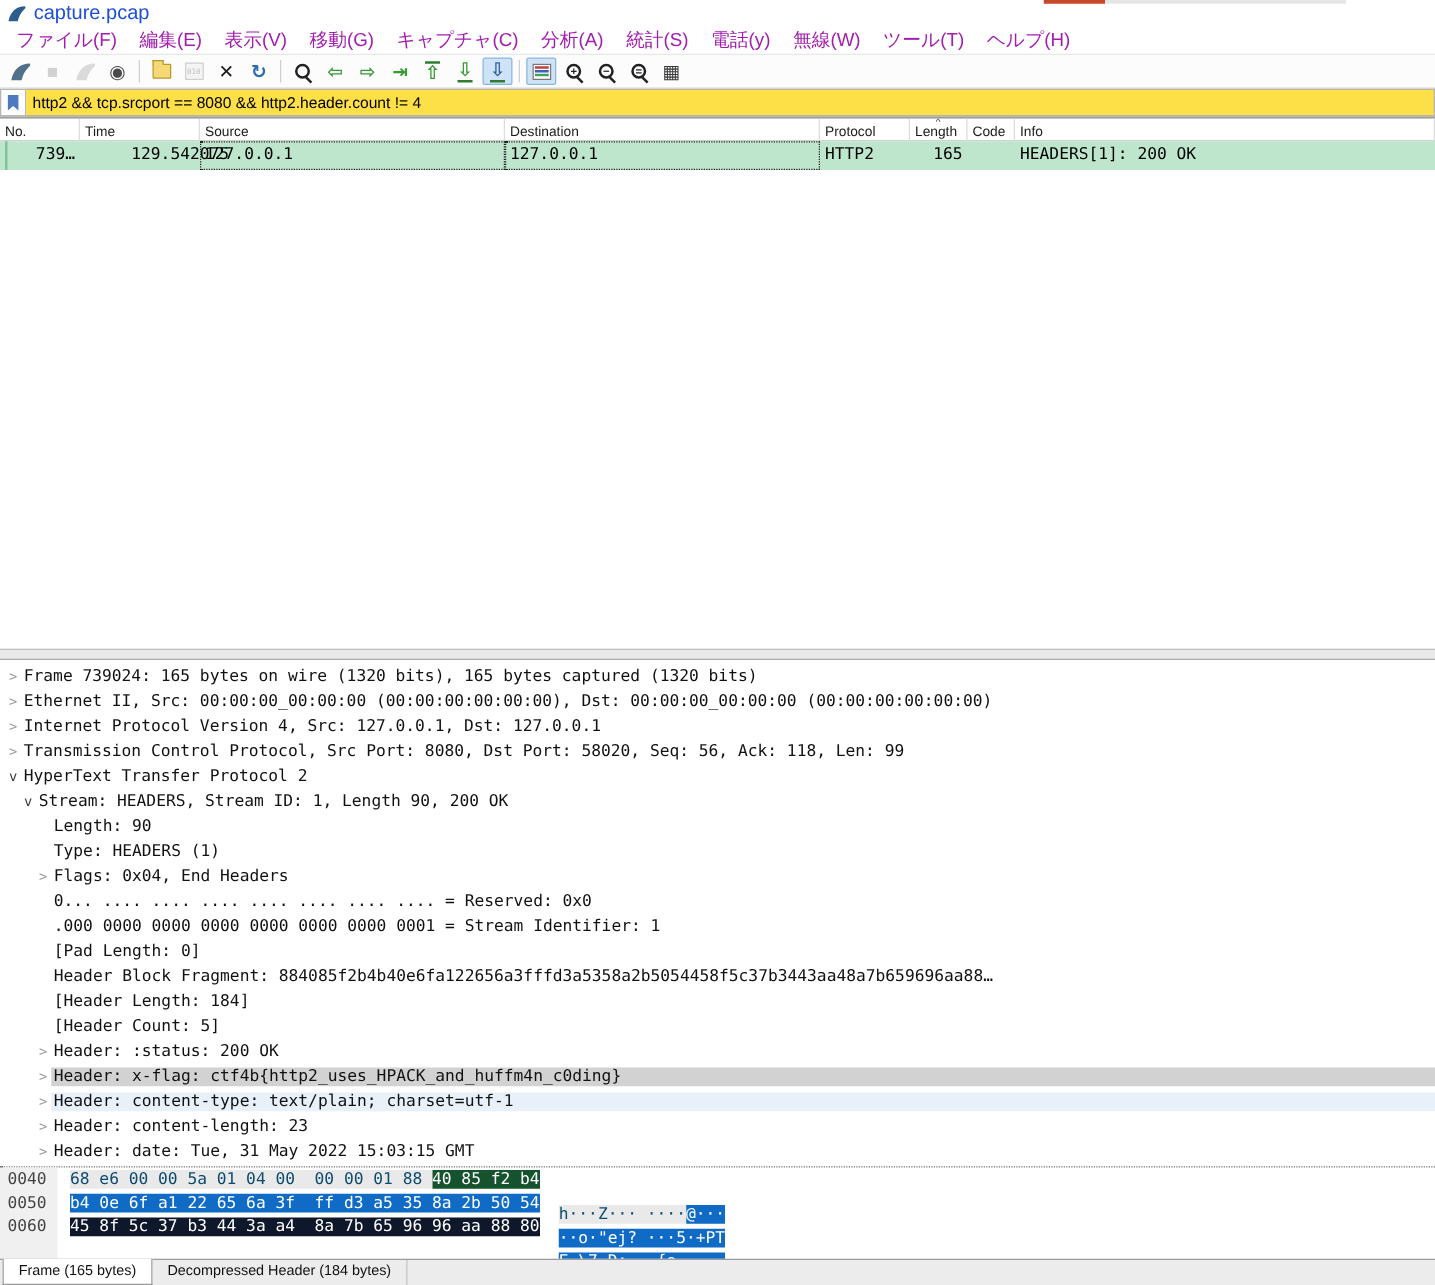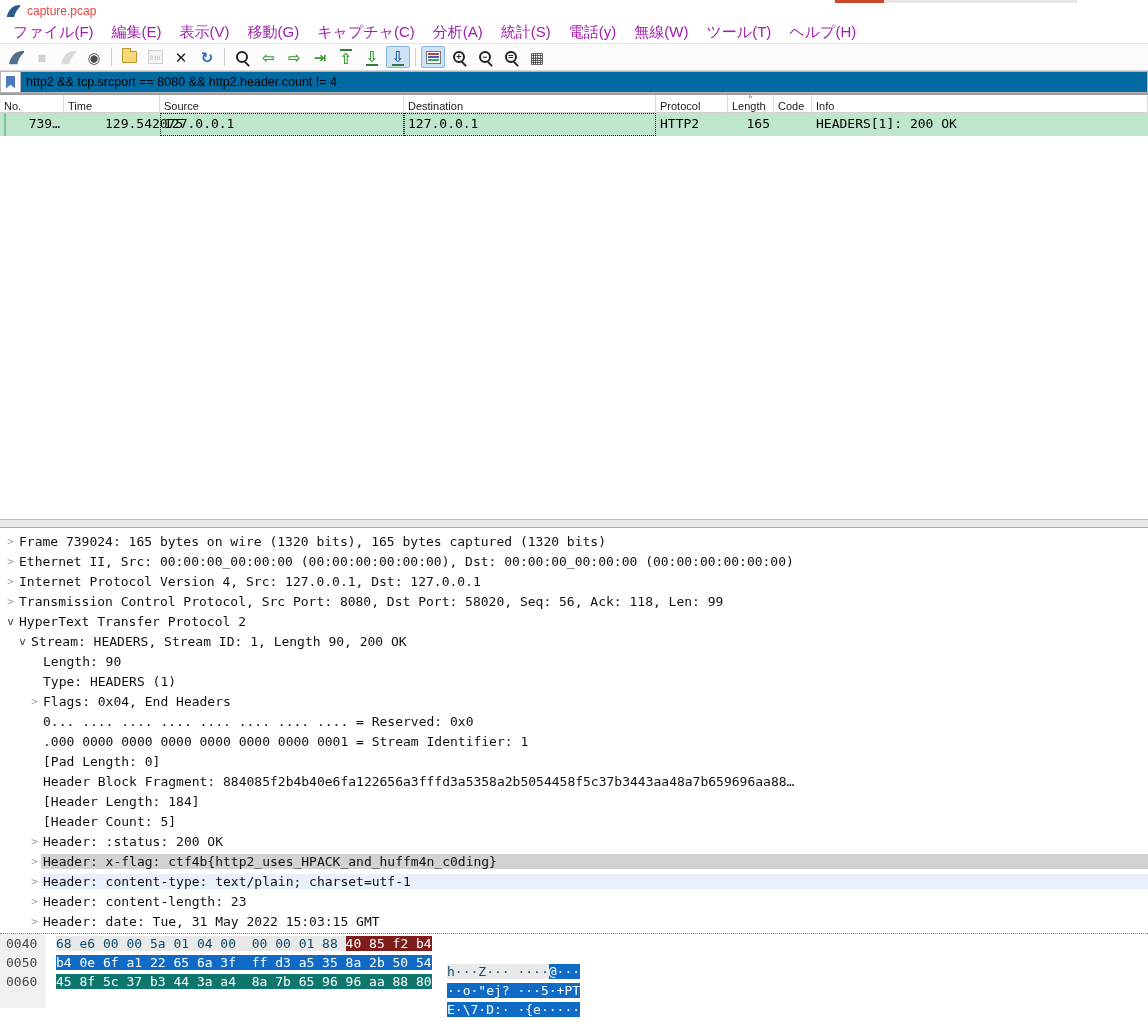--- a/index.html
+++ b/index.html
@@ -3,21 +3,21 @@
 <meta charset="utf-8">
 <style>
   * { margin:0; padding:0; box-sizing:border-box; }
   html,body { background:#fff; }
   body { font-family:"Liberation Sans","DejaVu Sans",sans-serif; color:#111; }
   #app { position:relative; width:1148px; height:1028px; background:#fff; overflow:hidden; }
 
   
   .titlebar { position:absolute; left:0; top:0; width:1148px; height:22px; background:#fff; display:flex; align-items:center; padding-left:6px; }
   .titlebar .fin { width:15px; height:14px; margin-right:6px; }
-  .titlebar .title { font-size:12px; color:#ef4444; }
+  .titlebar .title { font-size:16px; color:#1d4ed8; }
   .overlay-red  { position:absolute; left:835px; top:0; width:49px;  height:3px; background:#c9482a; }
   .overlay-gray { position:absolute; left:884px; top:0; width:193px; height:3px; background:#e6e6e6; }
 
   
   .menubar { position:absolute; left:0; top:22px; width:1148px; height:22px; background:#fff; display:flex; align-items:center; padding-left:4px; border-bottom:1px solid #e8e8e8; }
   .menu-item { font-size:15px; padding:2px 9px; color:#a21caf; cursor:default; }
 
   
   .toolbar { position:absolute; left:0; top:44px; width:1148px; height:27px; background:#fcfcfc; border-bottom:1px solid #d6d6d6; display:flex; align-items:center; padding-left:3px; }
   .tb-btn { width:24px; height:22px; margin:0 1px; display:flex; align-items:center; justify-content:center; border:1px solid transparent; border-radius:2px; position:relative; }
@@ -33,21 +33,21 @@
   .ic-mag::after { content:""; position:absolute; right:-4px; bottom:-4px; width:6px; height:2px; background:#222; transform:rotate(45deg); }
   .ic-lines { width:15px; height:13px; border:1px solid #777; background:#fff; display:flex; flex-direction:column; justify-content:space-evenly; padding:1px; }
   .ic-lines i { display:block; height:2px; }
   .arrow-line-top { border-top:2px solid #2e7d32; padding-top:0px; }
   .arrow-line-bot { border-bottom:2px solid #2e7d32; }
 
   
   .filterbar { position:absolute; left:0; top:71px; width:1148px; height:24px; background:#f2f2f2; border-bottom:2px solid #9d9d9d; display:flex; align-items:stretch; }
   .bookmark-btn { width:21px; background:#fdfdfd; border:1px solid #b5b5b5; display:flex; align-items:center; justify-content:center; }
   .ribbon { width:9px; height:13px; background:#4d79c0; clip-path:polygon(0 0,100% 0,100% 100%,50% 72%,0 100%); }
-  .filter-input { flex:1; border:1px solid #b5b5b5; border-left:none; background:#0369a1; font-family:"Liberation Sans",sans-serif; font-size:12.5px; padding:0 5px; color:#000; outline:none; }
+  .filter-input { flex:1; border:1px solid #b5b5b5; border-left:none; background:#fde047; font-family:"Liberation Sans",sans-serif; font-size:12.5px; padding:0 5px; color:#000; outline:none; }
 
   
   .pkt-header { position:absolute; left:0; top:95px; width:1148px; height:18px; background:#ffffff; border-bottom:1px solid #d0d0d0; }
   .pkt-hcell { position:absolute; top:0; height:18px; font-size:11px; color:#1a1a1a; padding:3px 0 0 4px; border-right:1px solid #dcdcdc; white-space:nowrap; overflow:hidden; }
   .sort-caret { position:absolute; top:-2px; left:50%; transform:translateX(-50%); font-size:8px; color:#333; }
   .pkt-hcell .hlabel { position:absolute; bottom:1px; left:4px; }
   .pkt-row { position:absolute; left:0; top:113px; width:1148px; height:23px; background:#bee6cd; font-family:"DejaVu Sans Mono","Liberation Mono",monospace; font-size:13px; }
   .pkt-cell { position:absolute; top:0; height:23px; padding:3px 4px 0 4px; white-space:nowrap; overflow:hidden; color:#000; }
   .pkt-cell.right { text-align:right; }
   .pkt-cell.focus { outline:1px dotted #222; outline-offset:-1px; }
@@ -253,19 +253,23 @@
       <div class="drow" style="padding-left: 28px;"><span class="chev "></span><span class="dtxt">[Header Count: 5]</span></div>
       <div class="drow" style="padding-left: 28px;"><span class="chev c">&gt;</span><span class="dtxt">Header: :status: 200 OK</span></div>
       <div class="drow" style="padding-left: 28px;"><span class="chev c">&gt;</span><span class="dtxt hl-gray">Header: x-flag: ctf4b{http2_uses_HPACK_and_huffm4n_c0ding}</span></div>
       <div class="drow" style="padding-left: 28px;"><span class="chev c">&gt;</span><span class="dtxt hl-blue">Header: content-type: text/plain; charset=utf-1</span></div>
       <div class="drow" style="padding-left: 28px;"><span class="chev c">&gt;</span><span class="dtxt">Header: content-length: 23</span></div>
       <div class="drow" style="padding-left: 28px;"><span class="chev c">&gt;</span><span class="dtxt">Header: date: Tue, 31 May 2022 15:03:15 GMT</span></div>
     </div>
 
   <div class="hexpane" id="hexpane">
     <div class="off-col"></div>
-  <div class="hexrow"><span class="hoff">0040</span><span class="hbytes"><span class="hpre">68 e6 00 00 5a 01 04 00  00 00 01 88 </span><span class="hsel" style="background: #7f1d1d;">40 85 f2 b4</span></span><span class="hascii"><span class="hpre">h···Z··· ····</span><span class="hsel" style="background: rgb(15, 107, 197);">@···</span></span></div>
+  <div class="hexrow"><span class="hoff">0040</span><span class="hbytes"><span class="hpre">68 e6 00 00 5a 01 04 00  00 00 01 88 </span><span class="hsel" style="background: #14532d;">40 85 f2 b4</span></span><span class="hascii"><span class="hpre">h···Z··· ····</span><span class="hsel" style="background: rgb(15, 107, 197);">@···</span></span></div>
       <div class="hexrow"><span class="hoff">0050</span><span class="hbytes"><span class="hpre"></span><span class="hsel" style="background: rgb(15, 107, 197);">b4 0e 6f a1 22 65 6a 3f  ff d3 a5 35 8a 2b 50 54</span></span><span class="hascii"><span class="hpre"></span><span class="hsel" style="background: rgb(15, 107, 197);">··o·"ej? ···5·+PT</span></span></div>
-      <div class="hexrow"><span class="hoff">0060</span><span class="hbytes"><span class="hpre"></span><span class="hsel" style="background: #0f766e;">45 8f 5c 37 b3 44 3a a4  8a 7b 65 96 96 aa 88 80</span></span><span class="hascii"><span class="hpre"></span><span class="hsel" style="background: rgb(15, 107, 197);">E·\7·D:· ·{e·····</span></span></div>
-    </div>
-
+      <div class="hexrow"><span class="hoff">0060</span><span class="hbytes"><span class="hpre"></span><span class="hsel" style="background: #0f172a;">45 8f 5c 37 b3 44 3a a4  8a 7b 65 96 96 aa 88 80</span></span><span class="hascii"><span class="hpre"></span><span class="hsel" style="background: rgb(15, 107, 197);">E·\7·D:· ·{e·····</span></span></div>
+    </div>
+
+  <div class="tabbar" id="tabbar">
+      <div class="btab active">Frame (165 bytes)</div>
+      <div class="btab">Decompressed Header (184 bytes)</div>
+    </div>
 
 </div>
 
 </body></html>

